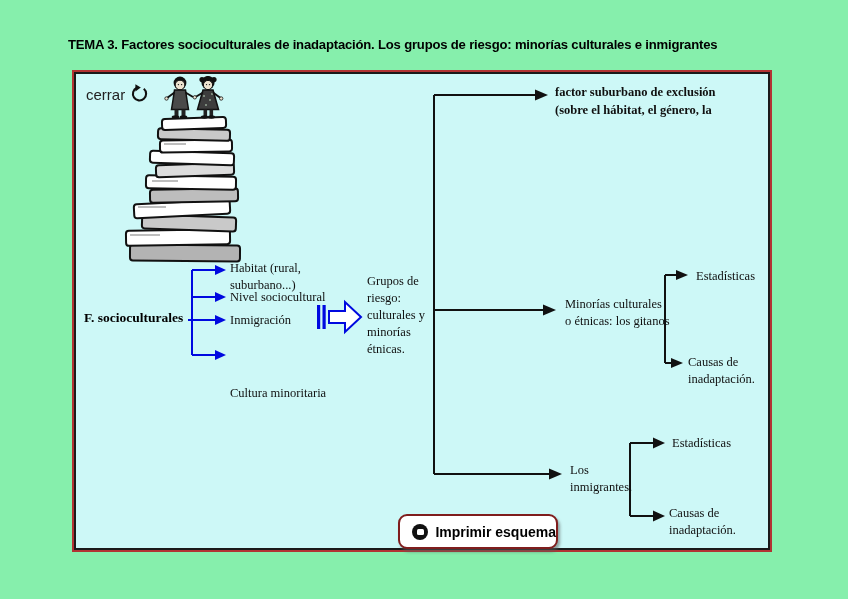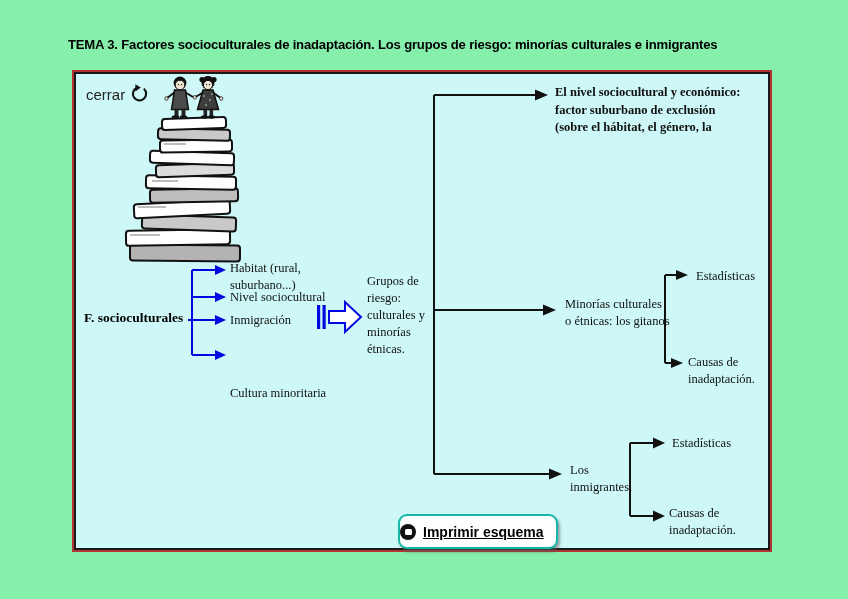--- a/index.html
+++ b/index.html
@@ -34,23 +34,23 @@
   .close-btn .close-label {
     font-family:"Liberation Sans", sans-serif; font-size:15px; color:#222;
   }
   .close-btn svg { transform:scaleX(-1); }
   .copyright {
     position:absolute; left:12px; top:452px;
     font-family:"Liberation Sans", sans-serif; font-size:11.5px; color:#1c1c1c;
   }
   .print-btn {
     position:absolute; left:322px; top:440px; width:156px; height:31px;
-    background:#ffffff; border:2px solid #14b8a6; border-radius:9px;
-    display:flex; align-items:center; justify-content:flex-start; gap:7px;
-    box-shadow:2px 3px 3px rgba(90,90,90,0.55); cursor:pointer;text-decoration:underline;
+    background:#ffffff; border:2px solid #7f1d1d; border-radius:9px;
+    display:flex; align-items:center; justify-content:flex-end; gap:7px;
+    box-shadow:2px 3px 3px rgba(90,90,90,0.55); cursor:pointer;
   }
   .print-btn .print-icon {
     width:16px; height:16px; border-radius:50%; background:#111;
     position:relative; flex:0 0 auto;
   }
   .print-btn .print-icon::after {
     content:""; position:absolute; left:4.5px; top:5px; width:7px; height:6px;
     background:#fff; border-radius:1.5px;
   }
   .print-btn .print-label {
@@ -197,21 +197,20 @@
 
     <div class="t" style="left:291px; top:199px;">
       <div class="ln">Grupos de</div>
       <div class="ln">riesgo:</div>
       <div class="ln">culturales y</div>
       <div class="ln">minorías</div>
       <div class="ln">étnicas.</div>
     </div>
 
     <div class="t bold" style="left:479px; top:10px; line-height:17.5px;">
-      <div class="ln">El nivel sociocultural y económico:</div>
       <div class="ln">factor suburbano de exclusión</div>
       <div class="ln">(sobre el hábitat, el género, la</div>
     </div>
 
     <div class="t" style="left:489px; top:222px;">
       <div class="ln">Minorías culturales</div>
       <div class="ln">o étnicas: los gitanos</div>
     </div>
     <div class="t" style="left:620px; top:194px;">
       <div class="ln">Estadísticas</div>

